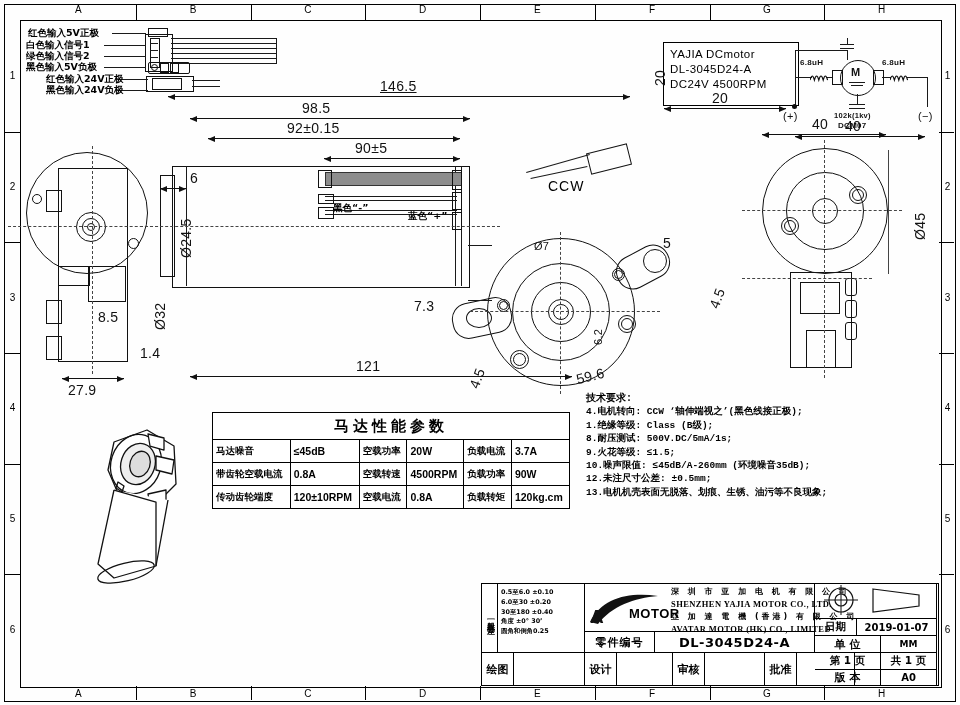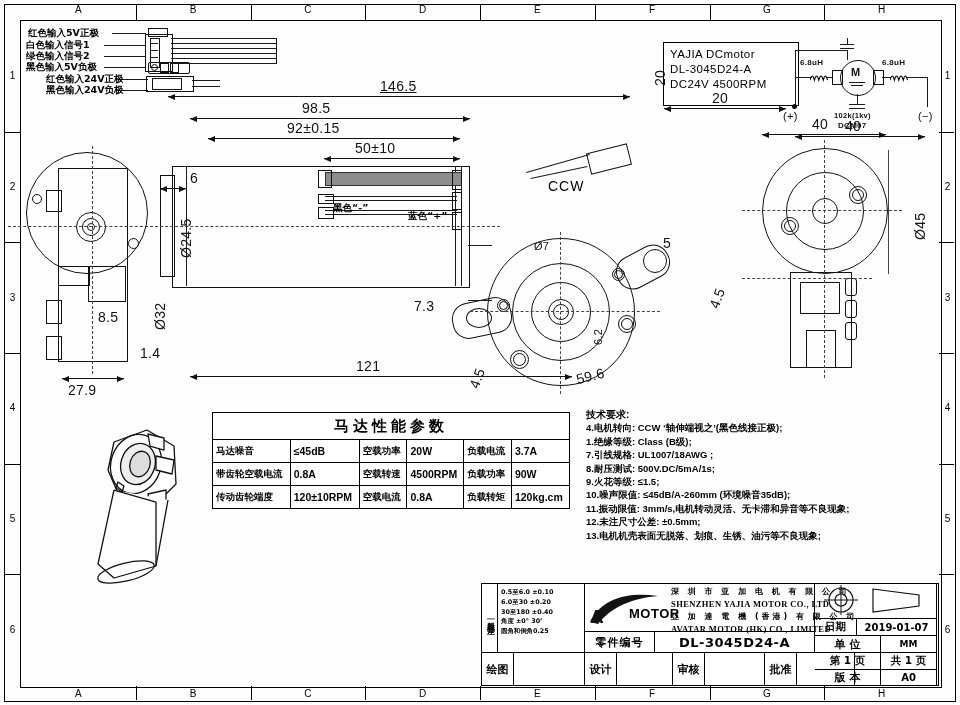--- a/index.html
+++ b/index.html
@@ -37,22 +37,22 @@
 
   
   table{border-collapse:collapse;}
   .spec{position:absolute;left:212px;top:412px;width:358px;border:1.4px solid #000;background:#fff;}
   .spec td,.spec th{border:1px solid #000;font-size:9.5px;padding:2px 3px;height:18px;
       font-family:"DejaVu Sans","Liberation Sans",sans-serif;font-weight:bold;}
   .spec .title{font-size:15px;text-align:center;height:22px;letter-spacing:4px;}
   .spec td.v{font-weight:bold;font-size:10.5px;font-family:"Liberation Sans",sans-serif;}
 
   
-  .notes{position:absolute;left:586px;top:408px;width:345px;font-size:9.5px;line-height:13.4px;
-      font-family:Liberation Sans, sans-serif;font-weight:bold;}
+  .notes{position:absolute;left:586px;top:392px;width:345px;font-size:9.5px;line-height:13.4px;
+      font-family:Liberation Mono, monospace;font-weight:bold;}
   .notes .hd{font-size:10px;}
 
   
   .revtab{position:absolute;left:21px;top:583px;width:460px;border-collapse:collapse;}
   .revtab td{border:1px solid #000;height:17px;font-size:10px;text-align:center;font-weight:bold;
       font-family:"DejaVu Sans","Liberation Sans",sans-serif;}
 
   
   .tb{position:absolute;left:481px;top:583px;width:458px;height:103px;border:1.4px solid #000;
       box-sizing:border-box;background:#fff;}
@@ -271,21 +271,21 @@
     <div class="arrowline" style="left:168px;top:96px;width:462px;"></div>
     <div class="dim" style="left:380px;top:78px;text-decoration:underline;">146.5</div>
 
     <div class="arrowline" style="left:190px;top:118px;width:280px;"></div>
     <div class="dim" style="left:302px;top:100px;">98.5</div>
 
     <div class="arrowline" style="left:208px;top:138px;width:252px;"></div>
     <div class="dim" style="left:287px;top:120px;text-align:center;">92±0.15</div>
 
     <div class="arrowline" style="left:324px;top:158px;width:136px;"></div>
-    <div class="dim" style="left:355px;top:140px;">50±10</div>
+    <div class="dim" style="left:355px;top:140px;">90±5</div>
 
     <div class="arrowline" style="left:160px;top:188px;width:26px;"></div>
     <div class="dim" style="left:190px;top:170px;">6</div>
 
     <div class="dim dimv" style="left:178px;top:258px;transform:rotate(-90deg);">Ø24.5</div>
     <div class="dim dimv" style="left:152px;top:330px;transform:rotate(-90deg);">Ø32</div>
     <div class="dim" style="left:98px;top:309px;">8.5</div>
     <div class="dim" style="left:140px;top:345px;">1.4</div>
     <div class="arrowline" style="left:62px;top:378px;width:62px;"></div>
     <div class="dim" style="left:68px;top:382px;">27.9</div>
@@ -413,25 +413,23 @@
           <td class="v">120kg.cm</td>
         </tr>
       </tbody>
   </table>
 
   <div class="notes">
     <div class="hd">技术要求:</div>
     <div id="noteslist">
         <div>4.电机转向: CCW ‘轴伸端视之’(黑色线接正极);</div>
         <div>1.绝缘等级: Class (B级);</div>
-        <div>7.引线规格: UL1007/18AWG  ;</div>
         <div>8.耐压测试: 500V.DC/5mA/1s;</div>
         <div>9.火花等级: ≤1.5;</div>
         <div>10.噪声限值: ≤45dB/A-260mm (环境噪音35dB);</div>
-        <div>11.振动限值: 3mm/s,电机转动灵活、无卡滞和异音等不良现象;</div>
         <div>12.未注尺寸公差: ±0.5mm;</div>
         <div>13.电机机壳表面无脱落、划痕、生锈、油污等不良现象;</div>
       </div>
   </div>
 
 
   <div class="tb">
 
     <div class="tbcell cjk" style="left:0;top:0;width:16px;height:69px;writing-mode:vertical-rl;font-size:8px;letter-spacing:1px;">一般尺寸公差</div>
     <div class="tbcell" style="left:16px;top:0;width:87px;height:69px;display:block;padding:4px 3px;">

